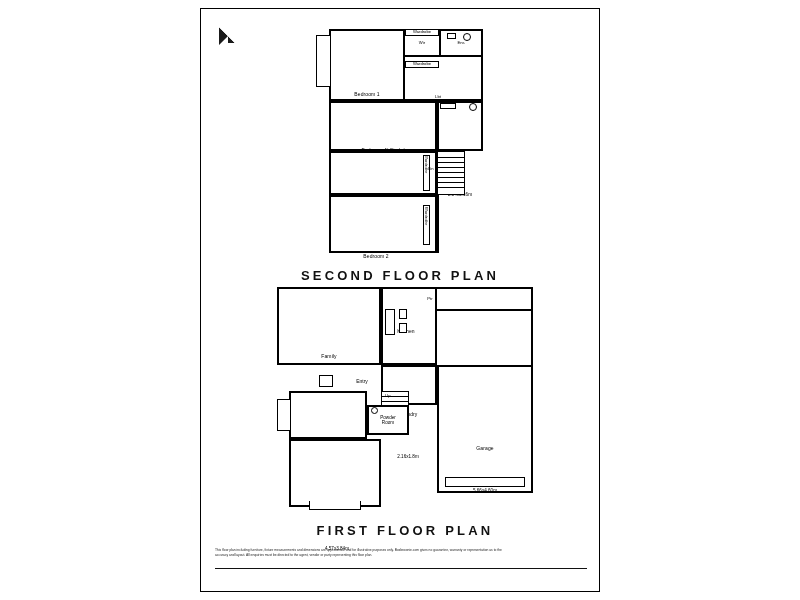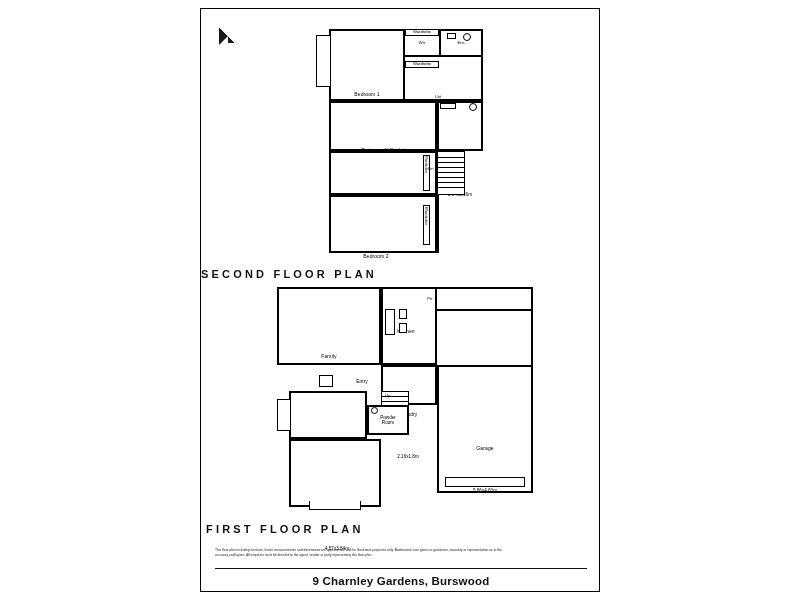--- a/index.html
+++ b/index.html
@@ -74,21 +74,22 @@
   .vtiny {
     position: absolute;
     font-size: 4.2px;
     color: #000000;
     white-space: pre;
     transform-origin: left top;
   }
   .plan-title {
     position: absolute;
     width: 100%;
-    font-size: 11px;
+    text-align: center;
+    font-size: 13px;
     letter-spacing: 3.2px;
     font-weight: 700;
     color: #111111;
   }
   #address {
     position: absolute;
     left: 0;
     width: 400px;
     text-align: center;
     font-size: 11.5px;
@@ -290,15 +291,14 @@
 
       <div class="plan-title" style="left:5px; top:514px;">FIRST FLOOR PLAN</div>
     </div>
 
     <div id="disclaimer" style="top:539px;">This floor plan including furniture, fixture measurements and dimensions are approximate and for illustrative purposes only.
 Boxbrownie.com gives no guarantee, warranty or representation as to the accuracy and layout.
 All enquiries must be directed to the agent, vendor or party representing this floor plan.</div>
 
     <div id="divider" style="top:559px;"></div>
 
-    <div id="address" style="top:566px;">9 Charnley Gardens, Burswood</div>
   </div>
 </div>
 
 </body></html>

